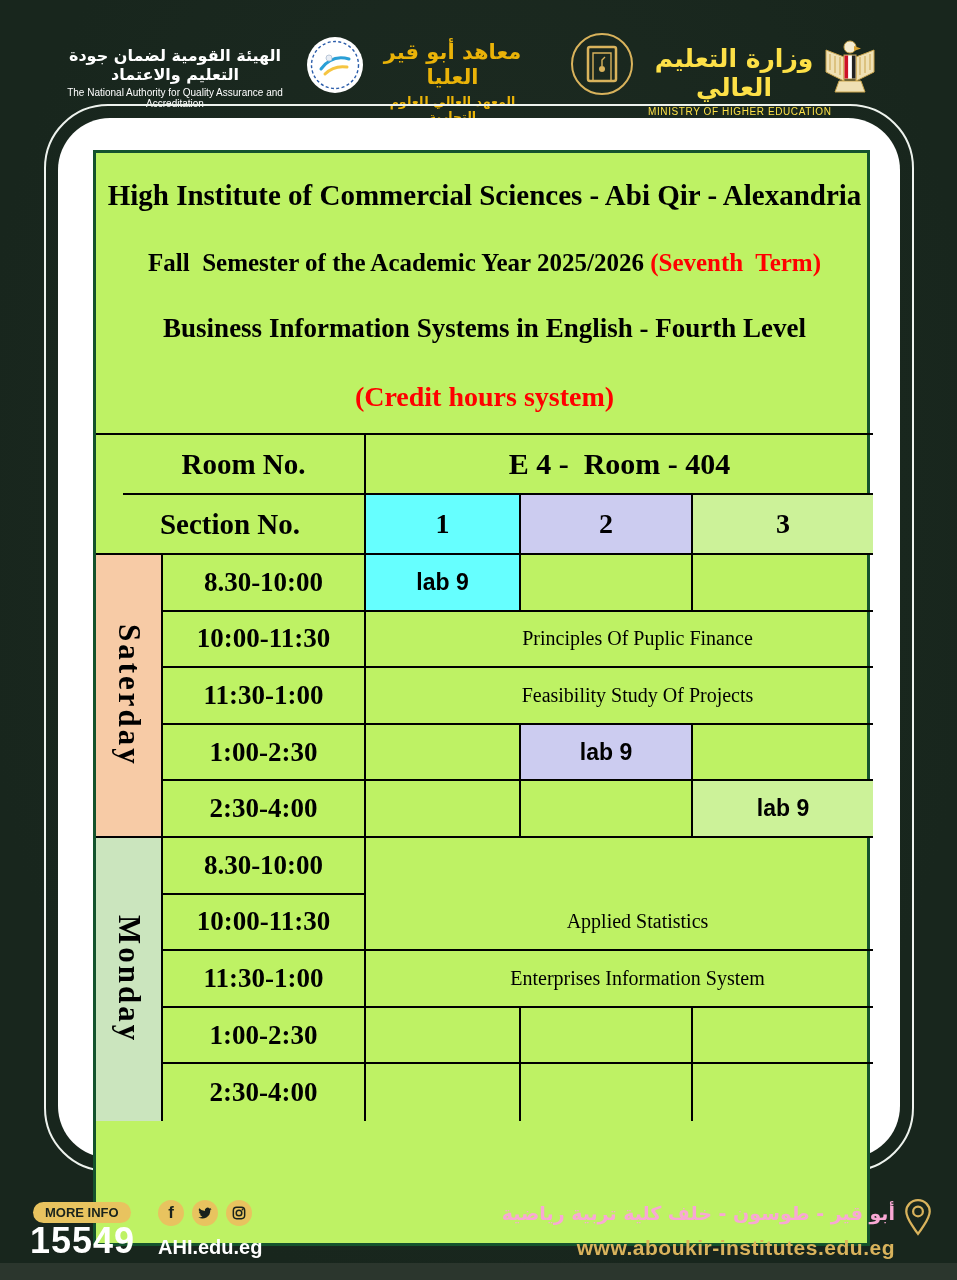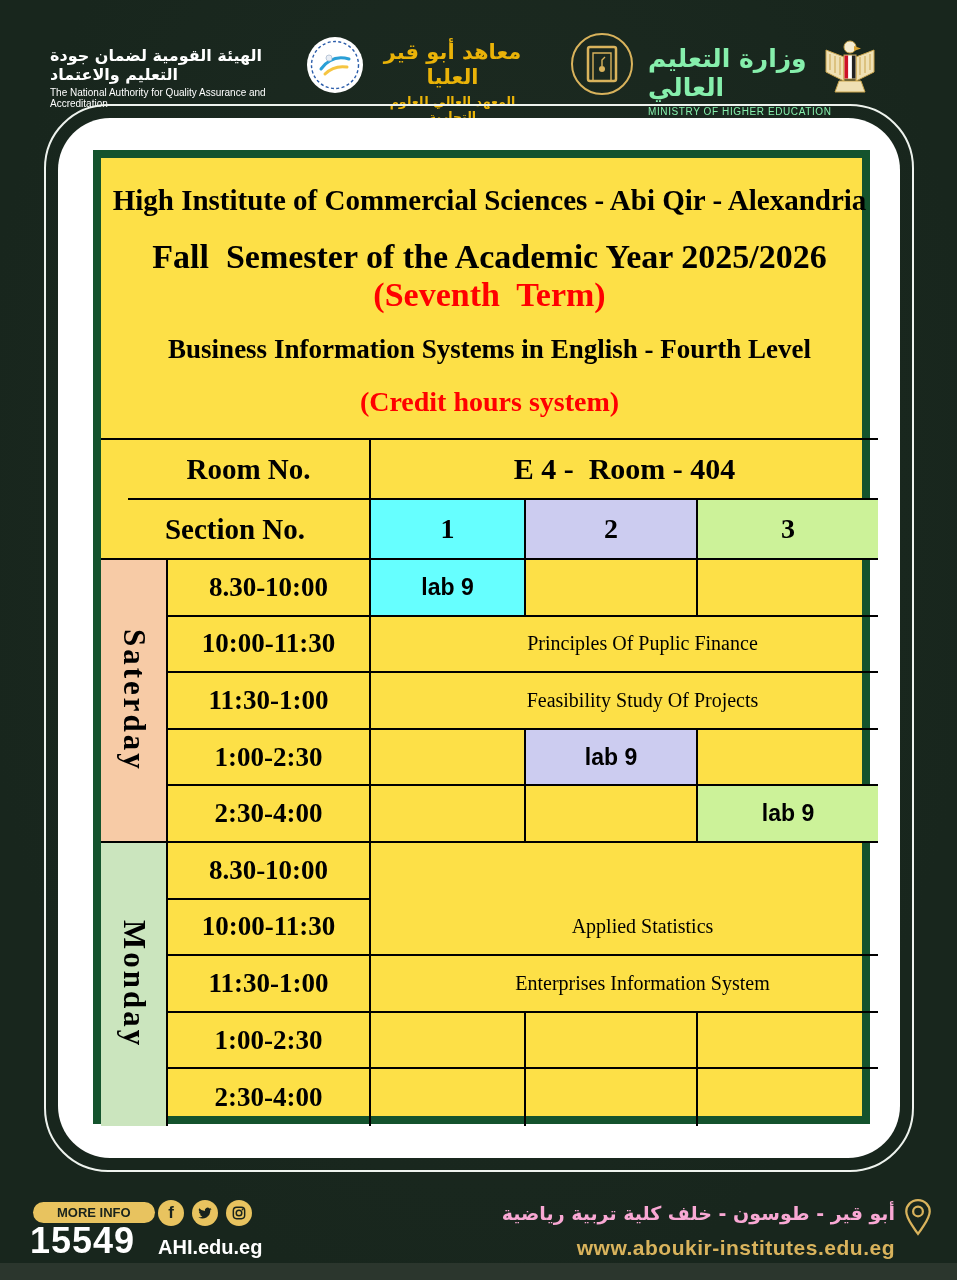--- a/index.html
+++ b/index.html
@@ -6,73 +6,73 @@
   html,body { width:957px; height:1280px; }
   body {
     position:relative; overflow:hidden;
     background:#1a2820;
     background-image:radial-gradient(ellipse at 50% 40%, #22302575 0%, #18261d 75%);
     font-family:"Liberation Serif", serif;
   }
 
   
   .header { position:absolute; left:0; top:0; width:957px; height:120px; }
-  .naqaa-text { position:absolute; left:50px; top:46px; width:250px; text-align:left; color:#fff; }
+  .naqaa-text { position:absolute; left:50px; top:46px; width:250px; text-align:center; color:#fff; }
   .naqaa-ar { font-family:"DejaVu Sans",sans-serif; font-weight:bold; font-size:16px; direction:rtl; }
   .naqaa-en { font-family:"Liberation Sans",sans-serif; font-size:10px; margin-top:3px; }
   .naqaa-circle { position:absolute; left:306px; top:36px; width:58px; height:58px; }
   .inst-text { position:absolute; left:370px; top:40px; width:165px; text-align:center; color:#eab308; }
   .inst-ar { font-family:"DejaVu Sans",sans-serif; font-weight:bold; font-size:21px; direction:rtl; line-height:1.2; }
   .inst-sub { font-family:"DejaVu Sans",sans-serif; font-weight:bold; font-size:12.5px; direction:rtl; margin-top:4px; }
   .inst-circle { position:absolute; left:570px; top:32px; width:64px; height:64px; }
-  .ministry { position:absolute; left:648px; top:44px; width:172px; text-align:left; color:#86efac; }
+  .ministry { position:absolute; left:648px; top:44px; width:172px; text-align:center; color:#fde047; }
   .ministry-ar { font-family:"DejaVu Sans",sans-serif; font-weight:bold; font-size:25px; direction:rtl; }
   .ministry-en { font-family:"Liberation Sans",sans-serif; font-size:10px; letter-spacing:.6px; margin-top:4px; white-space:nowrap; }
   .eagle { position:absolute; left:824px; top:36px; width:52px; height:62px; }
 
   
   .card { position:absolute; left:58px; top:118px; width:842px; height:1040px; background:#fff; border-radius:52px; }
   .card::before { content:""; position:absolute; inset:-14px; border:2.5px solid #eef3ee; border-radius:64px; pointer-events:none; }
 
   
   .tbl {
-    position:absolute; left:35px; top:32px; width:777px; height:974px;
+    position:absolute; left:35px; top:32px; width:777px; height:1096px;
     display:grid;
     grid-template-columns:67px 203px 155px 172px 180px;
     grid-template-rows:282px 60px 60px repeat(10, 56.6px);
-    border:8px solid #14532d; background:#fde047; color:#000;
+    border:3px solid #14532d; background:#bef264; color:#000;
   }
   .c { border-right:2.4px solid #000; border-bottom:2.4px solid #000;
        display:flex; align-items:center; justify-content:center; text-align:center; }
   .nr { border-right:none; } .nb { border-bottom:none; }
 
   .title-block { grid-column:1/6; grid-row:1; flex-direction:column; justify-content:space-between; padding:26px 8px 20px; }
   .tline { font-weight:bold; white-space:pre-wrap; }
-  .t1 { font-size:29px; } .t2 { font-size:34px; } .t3 { font-size:27px; } .t4 { font-size:28px; }
+  .t1 { font-size:29px; } .t2 { font-size:25px; } .t3 { font-size:27px; } .t4 { font-size:28px; }
   .red { color:#ff0000; }
 
   .room-label   { grid-column:1/3; grid-row:2; font-size:29px; font-weight:bold;margin-left:27px; }
   .room-value   { grid-column:3/6; grid-row:2; font-size:30px; font-weight:bold; white-space:pre-wrap;text-align:center; }
   .section-label{ grid-column:1/3; grid-row:3; font-size:29px; font-weight:bold; }
   .sec { font-size:28px; font-weight:bold; }
   .bg-cyan { background:#66ffff; } .bg-lav { background:#ccccf0; } .bg-grn { background:#ccf299; }
 
   .day { grid-column:1; writing-mode:vertical-rl; font-size:31px; font-weight:bold; letter-spacing:3px; }
   .day-sat { grid-row:4/9;  background:#f7cba6; }
   .day-mon { grid-row:9/14; background:#cbe5be; }
 
   .time    { grid-column:2;  font-size:27px; font-weight:bold; }
   .subject { grid-column:3/6; font-size:20px; font-weight:normal;padding-left:36px; }
   .lab { font-family:"Liberation Sans",sans-serif; font-size:23px; font-weight:bold; }
 
   
   .footer { position:absolute; left:0; top:1190px; width:957px; height:90px; }
   .pill { position:absolute; left:33px; top:12px; background:#e8c35f; color:#19231c;
           font-family:"Liberation Sans",sans-serif; font-weight:bold; font-size:13px;
-          padding:3px 24px; border-radius:12px; }
+          padding:3px 12px; border-radius:12px; }
   .hotline { position:absolute; left:30px; top:30px; color:#fff; font-family:"Liberation Sans",sans-serif;
              font-weight:bold; font-size:36px; letter-spacing:1px; }
   .socials { position:absolute; left:158px; top:10px; display:flex; gap:8px; }
   .soc { width:26px; height:26px; border-radius:50%; background:#e8c35f; display:flex;
          align-items:center; justify-content:center; color:#19231c;
          font-family:"Liberation Sans",sans-serif; font-weight:bold; font-size:17px; }
   .soc svg { width:16px; height:16px; }
   .ahi { position:absolute; left:158px; top:46px; color:#fff; font-family:"Liberation Sans",sans-serif;
          font-weight:bold; font-size:20px; }
   .addr { position:absolute; right:62px; top:12px; color:#f9a8d4; direction:rtl;

